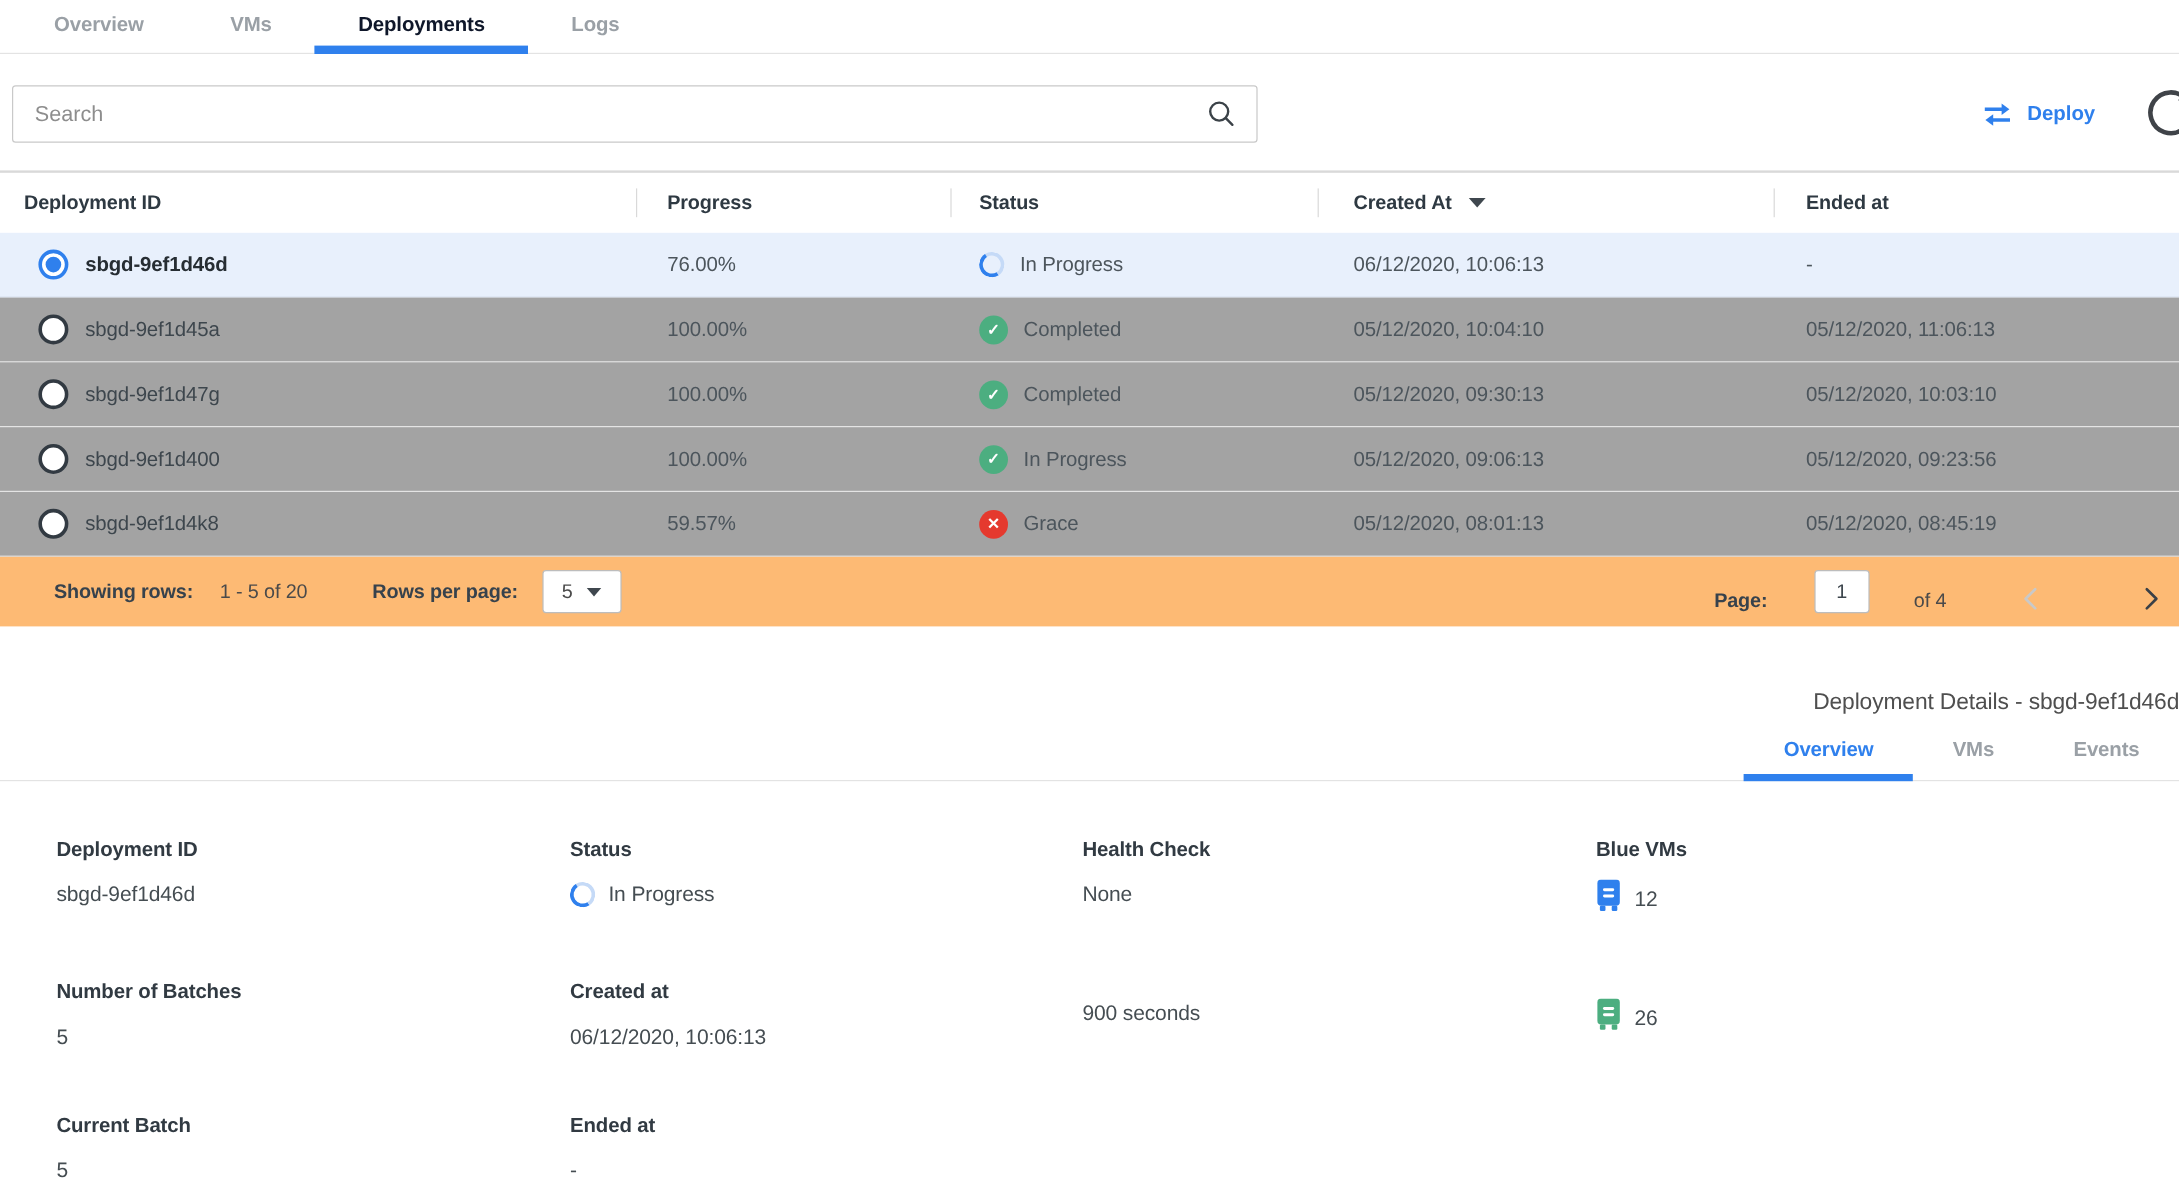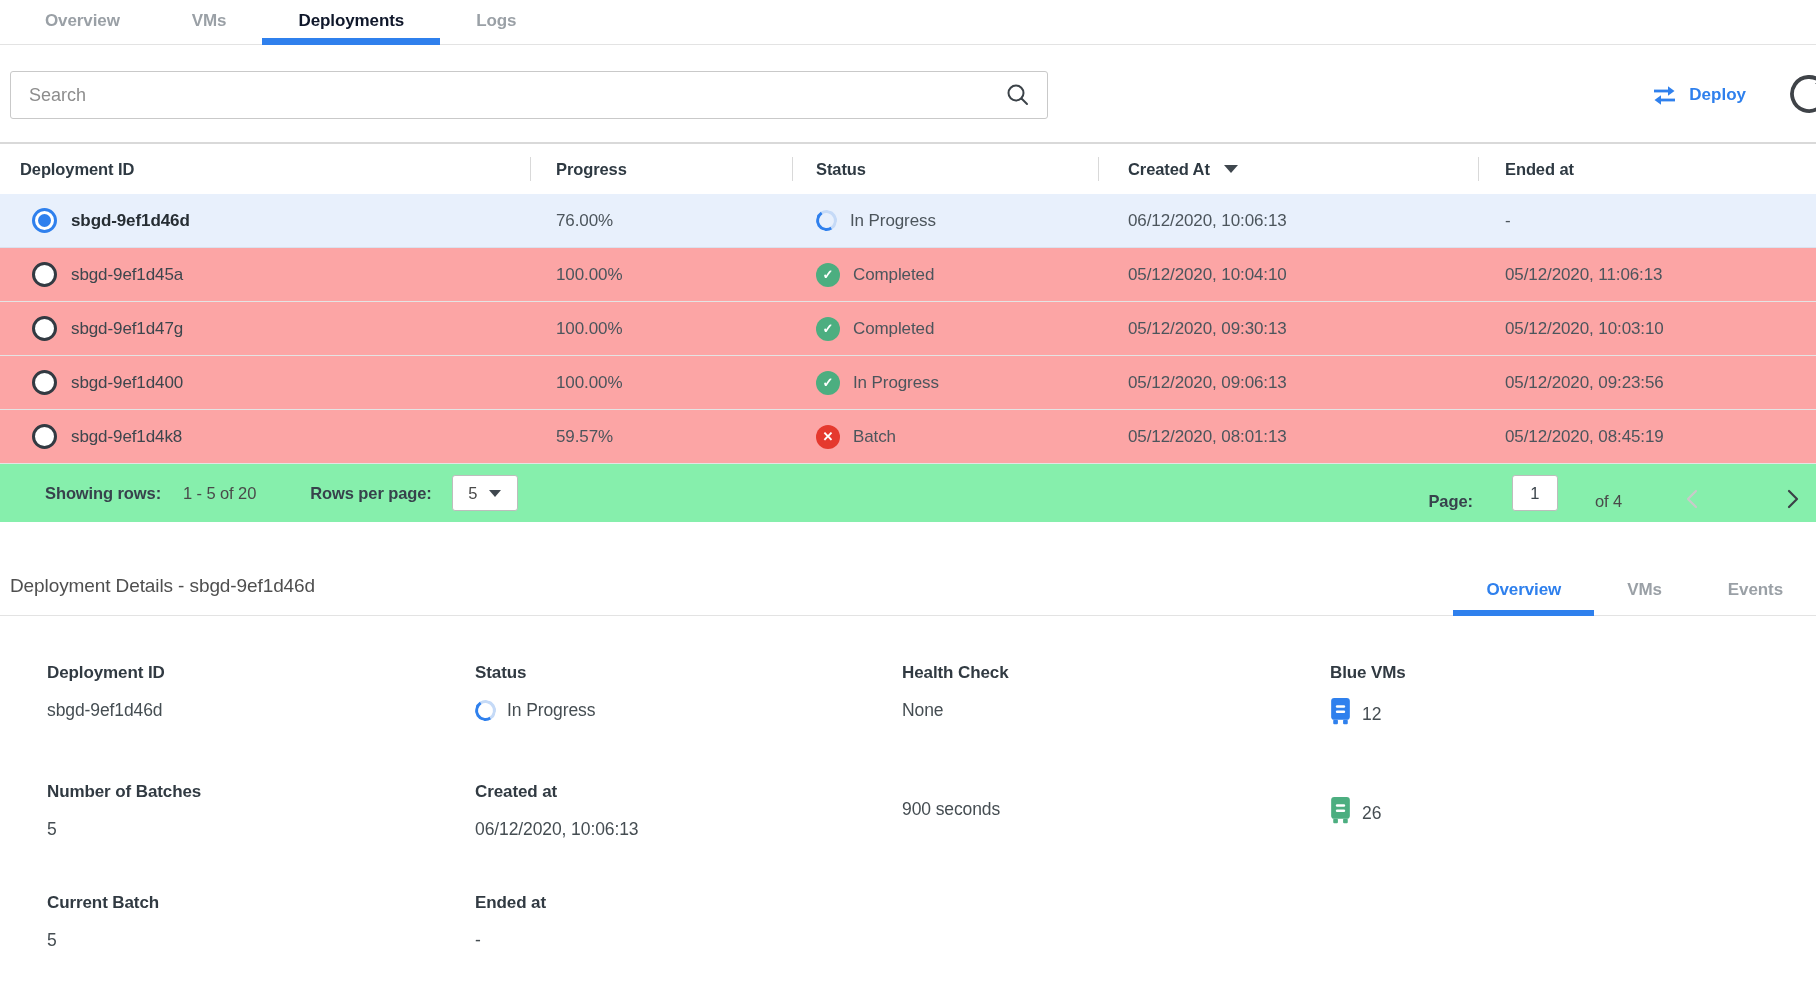--- a/index.html
+++ b/index.html
@@ -31,21 +31,21 @@
   .thead .cell { display:flex; align-items:center; height:100%; position:relative; }
   .thead .cell + .cell::before { content:""; position:absolute; left:0; top:13px; bottom:13px; width:1px; background:#d9d9d9; }
   .cell { flex:none; }
   .c-id      { width:530px; padding-left:20px; display:flex; align-items:center; }
   .trow .c-id{ padding-left:32px; }
   .c-progress{ width:262px; padding-left:26px; }
   .c-status  { width:306px; padding-left:24px; display:flex; align-items:center; gap:13px; }
   .c-created { width:380px; padding-left:30px; display:flex; align-items:center; }
   .c-ended   { flex:1 !important; padding-left:27px; }
 
-  .trow { height:54px; border-bottom:1px solid #e4e4e4; font-size:17px; color:#4c555c; background:#fca5a5; }
+  .trow { height:54px; border-bottom:1px solid #e4e4e4; font-size:17px; color:#4c555c; background:#a3a3a3; }
   .trow.selected { background:#e8f0fc; border-bottom-color:#d9e2ef; }
   .trow .id-text { margin-left:14px; color:#3d464d; }
   .trow.selected .id-text { font-weight:bold; color:#262d33; }
 
   .radio { width:25px; height:25px; border-radius:50%; border:3px solid #323a42; background:#fff; position:relative; cursor:pointer; flex:none; }
   .radio.checked { border-color:#2f80ed; }
   .radio.checked::after { content:""; position:absolute; inset:3px; border-radius:50%; background:#2f80ed; }
 
   .sicon { width:24px; height:24px; border-radius:50%; flex:none;
     display:flex; align-items:center; justify-content:center; color:#fff; font-size:13px; font-weight:bold; }
@@ -53,38 +53,38 @@
   .icon-check  { background:#4cae80; }
   .icon-check::after  { content:"\2713"; }
   .icon-failed { background:#e5392e; }
   .icon-failed::after { content:"\2715"; }
   .icon-vm-blue  { color:#2f80ed; }
   .icon-vm-green { color:#4cae80; }
 
   .sort-tri { width:0; height:0; margin-left:14px; border-left:7px solid transparent; border-right:7px solid transparent; border-top:8px solid #3f474e; }
 
   
-  .tfoot { height:58px; background:#86efac; display:flex; align-items:center; padding:0 14px 0 45px; font-size:16.5px; color:#4a4a4a; }
+  .tfoot { height:58px; background:#fdba74; display:flex; align-items:center; padding:0 14px 0 45px; font-size:16.5px; color:#4a4a4a; }
   .tfoot .blabel { font-weight:bold; color:#37424c; }
   .showing-value { margin-left:22px; }
   .rpp-label { margin-left:54px; }
   .rpp-select { margin-left:20px; width:66px; height:36px; background:#fff; border:1px solid #bdbdbd; border-radius:3px;
     display:flex; align-items:center; justify-content:center; gap:12px; cursor:pointer; }
   .rpp-select .tri { width:0; height:0; border-left:6px solid transparent; border-right:6px solid transparent; border-top:7px solid #3f474e; }
   .tfoot-right { margin-left:auto; display:flex; align-items:flex-end;gap:23px; }
   .page-input { width:46px; height:36px; margin-left:16px; border:1px solid #bdbdbd; border-radius:3px; text-align:center;
     font-size:16.5px; color:#3d464d; font-family:"Liberation Sans", sans-serif; outline:none; background:#fff; }
   .page-total { margin-left:14px; }
   .pg-btn { background:none; border:none; cursor:pointer; padding:0; display:flex; align-items:center; }
   .pg-prev { margin-left:38px; }
   .pg-next { margin-left:56px; }
 
   
   .details-head { display:flex; justify-content:space-between; align-items:flex-end;
-    margin-top:53px; padding-left:10px; border-bottom:1px solid #e3e3e3; }
+    margin-top:53px; padding-left:28px; border-bottom:1px solid #e3e3e3;flex-direction:column; }
   .details-title { font-size:19px; color:#4f4f4f; padding-bottom:18px; }
   .dtabs { display:flex; }
   .dtab { padding:0 33px 15px; font-size:17px; font-weight:bold; color:#9aa0a6; position:relative; cursor:pointer; }
   .dtab.active { color:#2f80ed; }
   .dtab.active::after { content:""; position:absolute; left:0; right:0; bottom:-1px; height:6px; background:#2f80ed; }
 
   .dgrid { display:grid; grid-template-columns:428px 427px 428px 1fr; padding:47px 0 0 47px; row-gap:52px; }
   .flabel { font-size:17px; font-weight:bold; color:#313a42; }
   .fvalue { margin-top:15px; font-size:17.5px; color:#454d52; display:flex; align-items:center; gap:11px; min-height:24px; }
   .vm-svg { width:21px; height:27px; flex:none; }
@@ -191,21 +191,21 @@
   </div>
 
   <div class="trow">
     <div class="cell c-id">
       <span class="radio"></span>
       <span class="id-text">sbgd-9ef1d4k8</span>
     </div>
     <div class="cell c-progress">59.57%</div>
     <div class="cell c-status">
       <span class="sicon icon-failed"></span>
-      <span>Batch</span>
+      <span>Grace</span>
     </div>
     <div class="cell c-created">05/12/2020, 08:01:13</div>
     <div class="cell c-ended">05/12/2020, 08:45:19</div>
   </div>
 
   <div class="tfoot">
     <span class="blabel">Showing rows:</span>
     <span class="showing-value">1 - 5 of 20</span>
     <span class="blabel rpp-label">Rows per page:</span>
     <div class="rpp-select">

